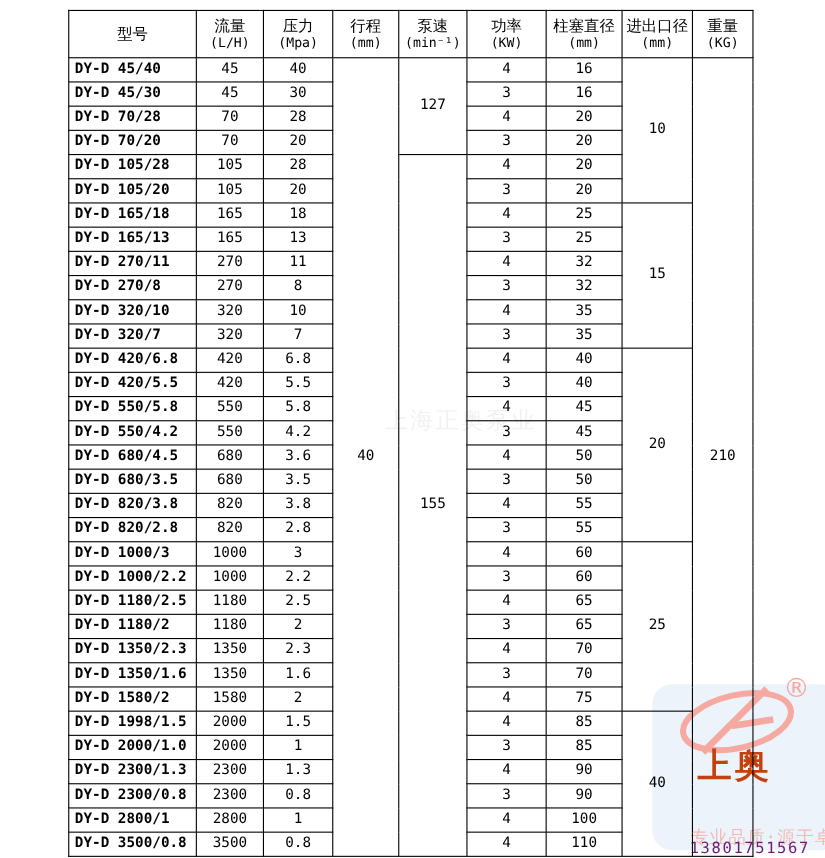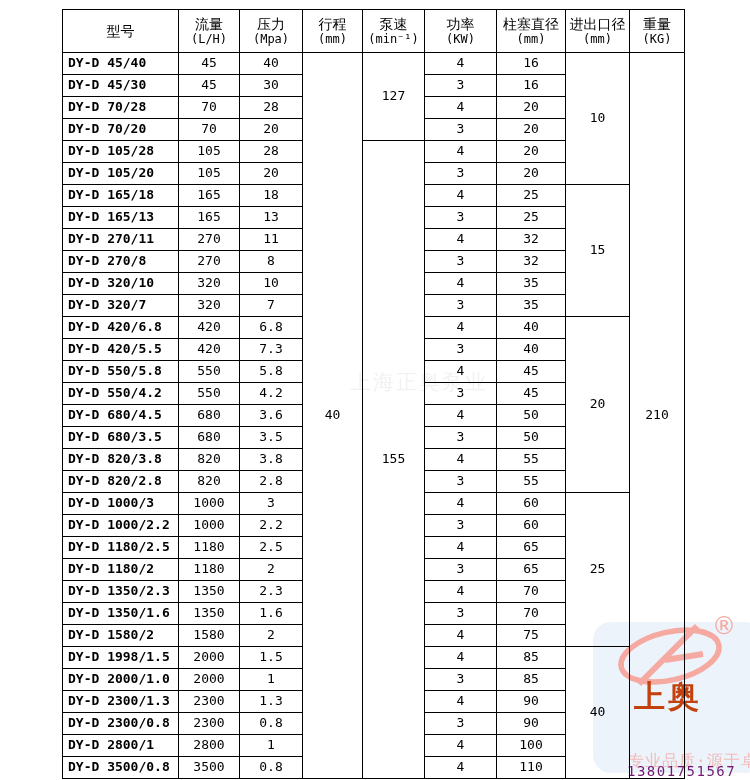--- a/index.html
+++ b/index.html
@@ -212,21 +212,21 @@
           <td class="model">DY-D 420/6.8</td>
           <td>420</td>
           <td>6.8</td>
           <td>4</td>
           <td>40</td>
           <td rowspan="8">20</td>
         </tr>
         <tr>
           <td class="model">DY-D 420/5.5</td>
           <td>420</td>
-          <td>7.3</td>
+          <td>5.5</td>
           <td>3</td>
           <td>40</td>
         </tr>
         <tr>
           <td class="model">DY-D 550/5.8</td>
           <td>550</td>
           <td>5.8</td>
           <td>4</td>
           <td>45</td>
         </tr>

